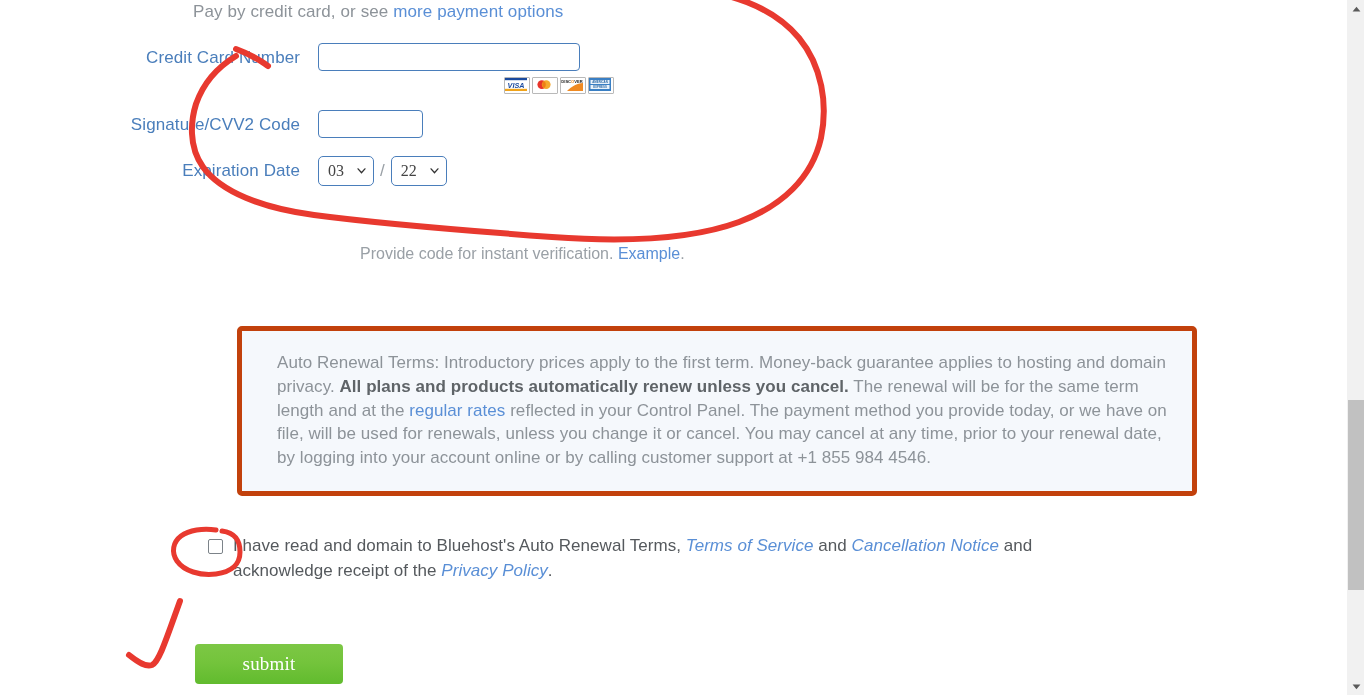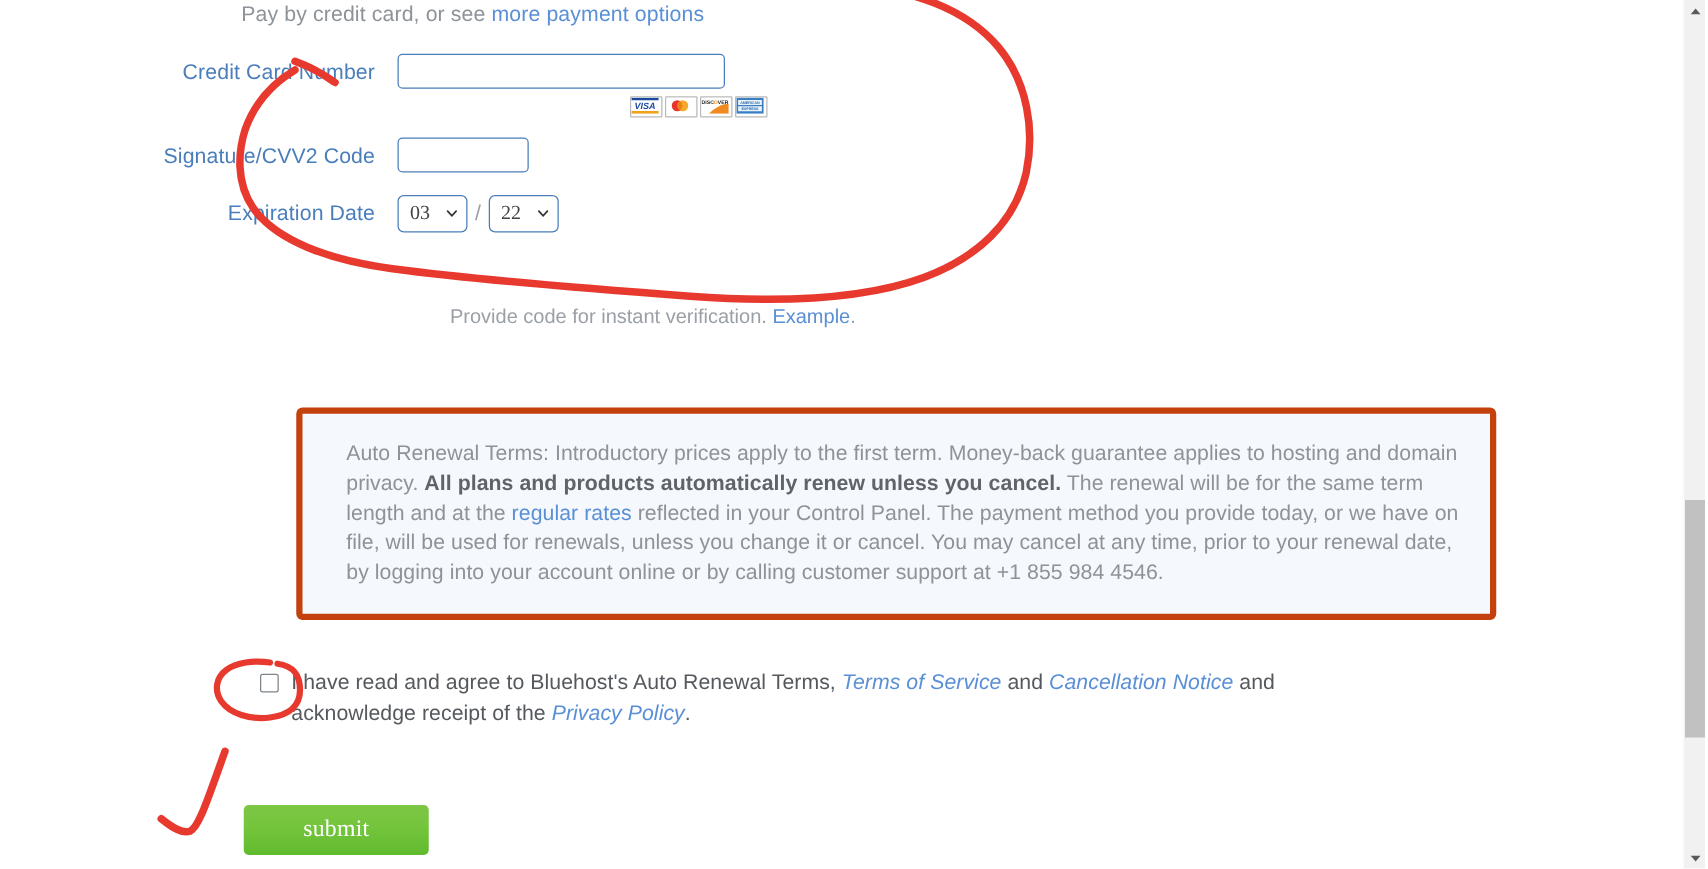--- a/index.html
+++ b/index.html
@@ -329,21 +329,21 @@
     </div>
 
     <div class="verif-note"><span>Provide code for instant verification. </span><span class="link">Example</span><span>.</span></div>
 
     <div id="terms-box">
       <div id="terms-text"><span>Auto Renewal Terms: Introductory prices apply to the first term. Money-back guarantee applies to hosting and domain privacy. </span><b>All plans and products automatically renew unless you cancel.</b><span> The renewal will be for the same term length and at the </span><span class="link">regular rates</span><span> reflected in your Control Panel. The payment method you provide today, or we have on file, will be used for renewals, unless you change it or cancel. You may cancel at any time, prior to your renewal date, by logging into your account online or by calling customer support at +1 855 984 4546.</span></div>
     </div>
 
     <div id="agree-row">
       <input type="checkbox" id="agree-checkbox" style="">
-      <div id="agree-text"><span>I have read and agree to Bluehost's Auto Renewal Terms, </span><span class="link">Terms of Service</span><span> and </span><span class="link">Cancellation Notice</span><span> and acknowledge receipt of the </span><span class="link">Privacy Policy</span><span>.</span></div>
+      <div id="agree-text"><span>I have read and domain to Bluehost's Auto Renewal Terms, </span><span class="link">Terms of Service</span><span> and </span><span class="link">Cancellation Notice</span><span> and acknowledge receipt of the </span><span class="link">Privacy Policy</span><span>.</span></div>
     </div>
 
     <button id="submit-button">submit</button>
 
   </div>
 
   <svg id="annotations" viewBox="0 0 1366 695" xmlns="http://www.w3.org/2000/svg">
     <g fill="none" stroke="#e8392f" stroke-width="6" stroke-linecap="round" stroke-linejoin="round">
 
       <path d="M672 -14 C730 -8 772 6 799 38

